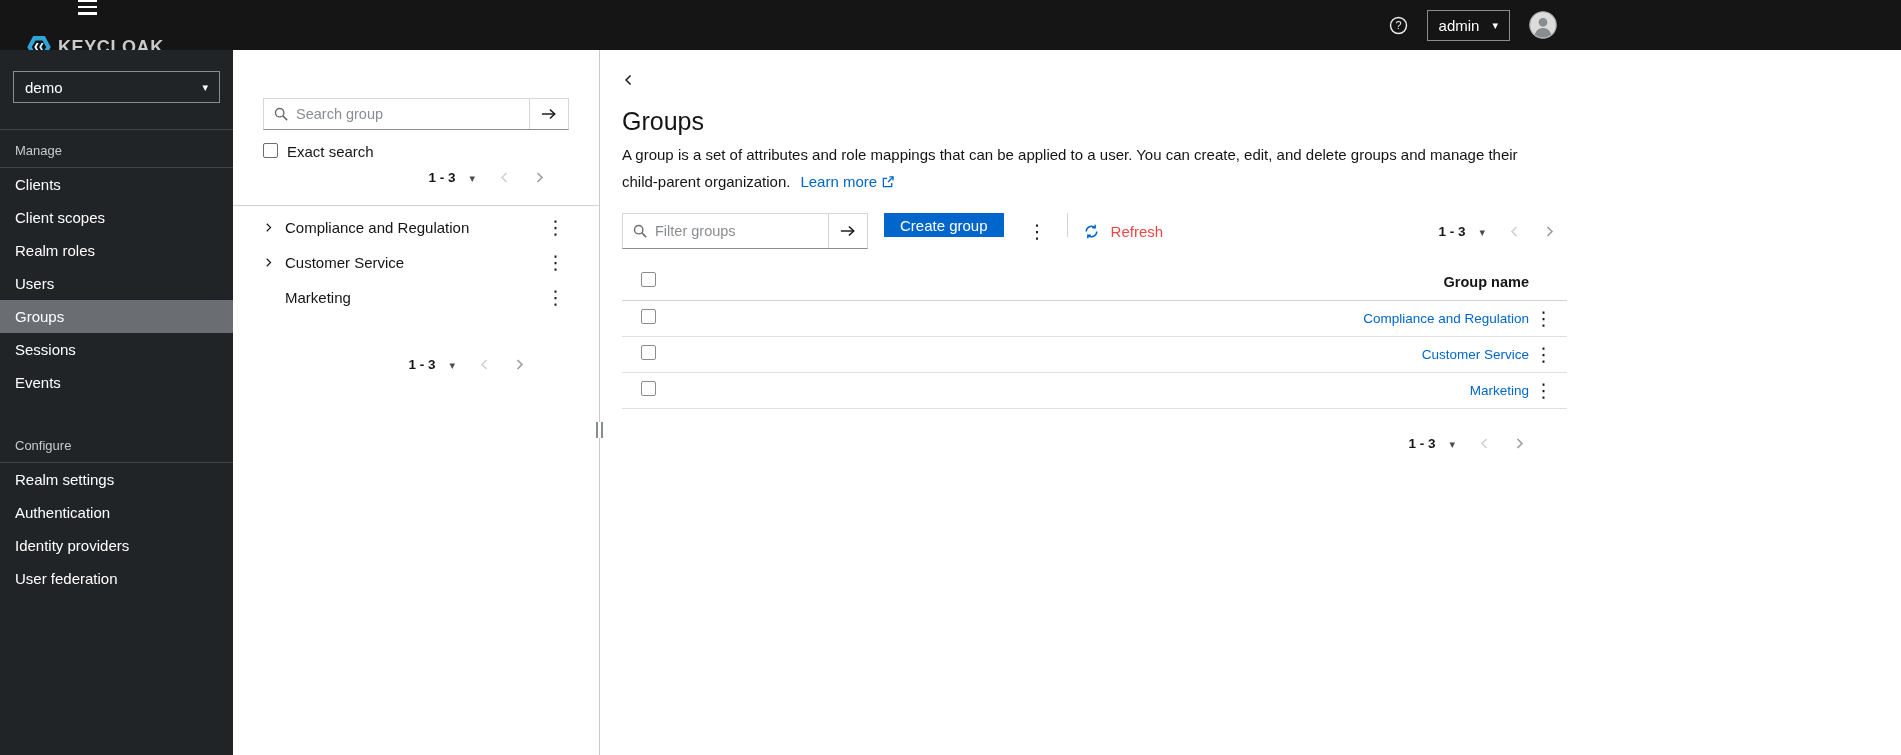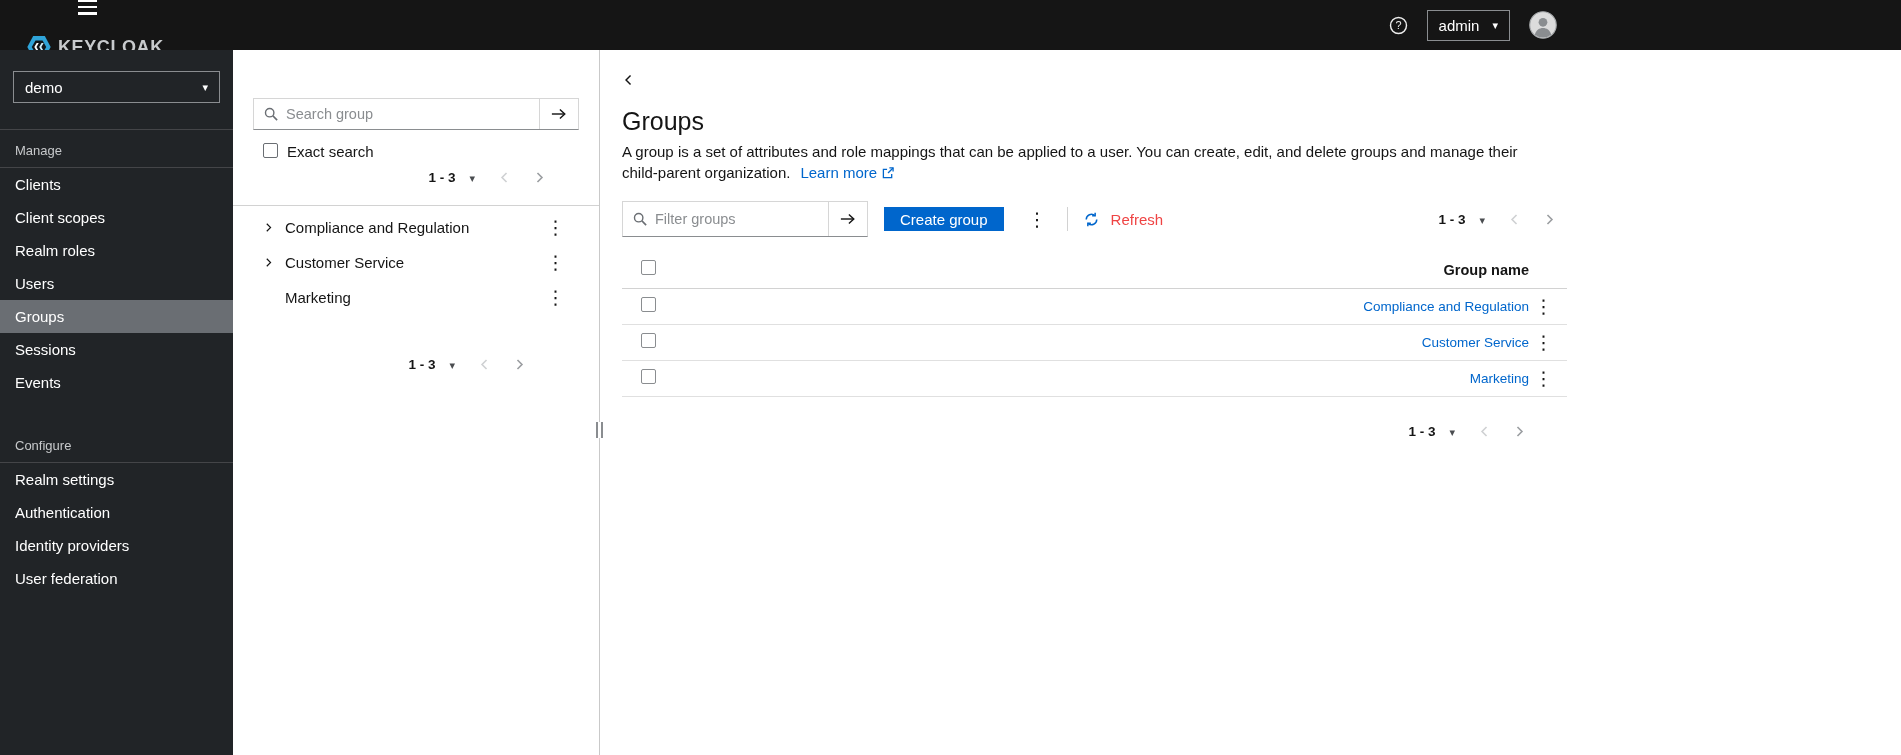--- a/index.html
+++ b/index.html
@@ -37,21 +37,21 @@
   .nav-item.selected { background: #6a6e73; }
   .nav-section.configure { margin-top: 26px; }
 
   
   .tree-panel { width: 367px; min-width: 367px; background: #fff; border-right: 1px solid #c9c9c9; padding-top: 48px; position: relative; }
   .input-group { display: flex; align-items: stretch; border: 1px solid #d6d6d6; border-bottom-color: #8a8d90; background: #fff; }
   .ig-icon { display: flex; align-items: center; padding-left: 10px; }
   .input-group input { border: none; outline: none; flex: 1; min-width: 0; padding: 0 8px; font-size: 14.5px; color: #151515; background: transparent; }
   .input-group input::placeholder { color: #8a8d90; }
   .ig-btn { width: 39px; border: none; border-left: 1px solid #d6d6d6; background: #fff; display: flex; align-items: center; justify-content: center; cursor: pointer; }
-  .search-row { margin: 0 20px; height: 32px; }
+  .search-row { margin: 0 30px; height: 32px; }
   .search-row .input-group { height: 32px; }
   .exact-row { margin: 13px 30px 0; display: flex; gap: 9px; font-size: 15px; cursor: pointer; }
   .checkbox { width: 15px; height: 15px; min-width: 15px; border: 1px solid #6a6e73; border-radius: 2px; background: #fff; display: inline-block; cursor: pointer; }
   .checkbox.light { border-color: #8a8d90; }
 
   .pagination { display: flex; align-items: center; font-size: 14px; color: #151515; }
   .pg-range { font-weight: 700; font-size: 13.5px; white-space: nowrap; }
   .pg-caret { background: none; border: none; margin-left: 12px; cursor: pointer; padding: 2px; }
   .pg-caret .caret { color: #4a4d50; }
   .pg-nav { background: none; border: none; cursor: pointer; padding: 4px 11px; display: flex; align-items: center; }
@@ -66,25 +66,25 @@
   .tree-toggle.spacer { cursor: default; }
   .tree-label { flex: 1; font-size: 15px; color: #151515; }
   .kebab { background: none; border: none; cursor: pointer; font-size: 19px; line-height: 1; color: #151515; padding: 2px 4px; }
   .grip { position: absolute; top: 372px; right: -4px; width: 7px; height: 16px; background: #fff; border-left: 2px solid #8a8d90; border-right: 2px solid #8a8d90; cursor: col-resize; }
 
   
   .main { flex: 1; background: #fff; padding: 23px 0 0 22px; overflow: hidden; }
   .drawer-back { background: none; border: none; cursor: pointer; padding: 0; display: flex; color: #151515; }
   .main-inner { width: 945px; }
   .page-title { margin-top: 20px; font-size: 25px; font-weight: 400; color: #151515; }
-  .description { margin-top: 5px; font-size: 15px; line-height: 21px; color: #151515; max-width: 930px; }
+  .description { margin-top: 5px; font-size: 15px; line-height: 27px; color: #151515; max-width: 930px; }
   .learn-more { color: #0066cc; text-decoration: none; margin-left: 10px; white-space: nowrap; cursor: pointer; }
   .learn-more svg { margin-left: 5px; vertical-align: -1px; }
 
-  .toolbar { margin-top: 18px; display: flex; align-items: center; height: 36px; }
+  .toolbar { margin-top: 18px; display: flex; height: 36px; }
   .filter-group { width: 246px; height: 36px; }
   .create-btn { margin-left: 16px; height: 24px; background: #0066cc; color: #fff; border: none; font-size: 15px; padding: 0 16px; cursor: pointer; }
   .toolbar-kebab { margin-left: 20px; }
   .v-divider { width: 1px; height: 24px; background: #d2d2d2; margin: 0 16px; }
   .refresh-btn { background: none; border: none; color: #ef4444; font-size: 15px; display: flex; align-items: center; gap: 12px; cursor: pointer; }
   .toolbar .pagination { margin-left: auto; }
 
   .groups-table { margin-top: 15px; width: 100%; border-collapse: collapse; }
   .groups-table th, .groups-table td { text-align: right; height: 36px; padding: 0; vertical-align: middle; }
   .groups-table thead tr { border-bottom: 1px solid #d2d2d2; }

